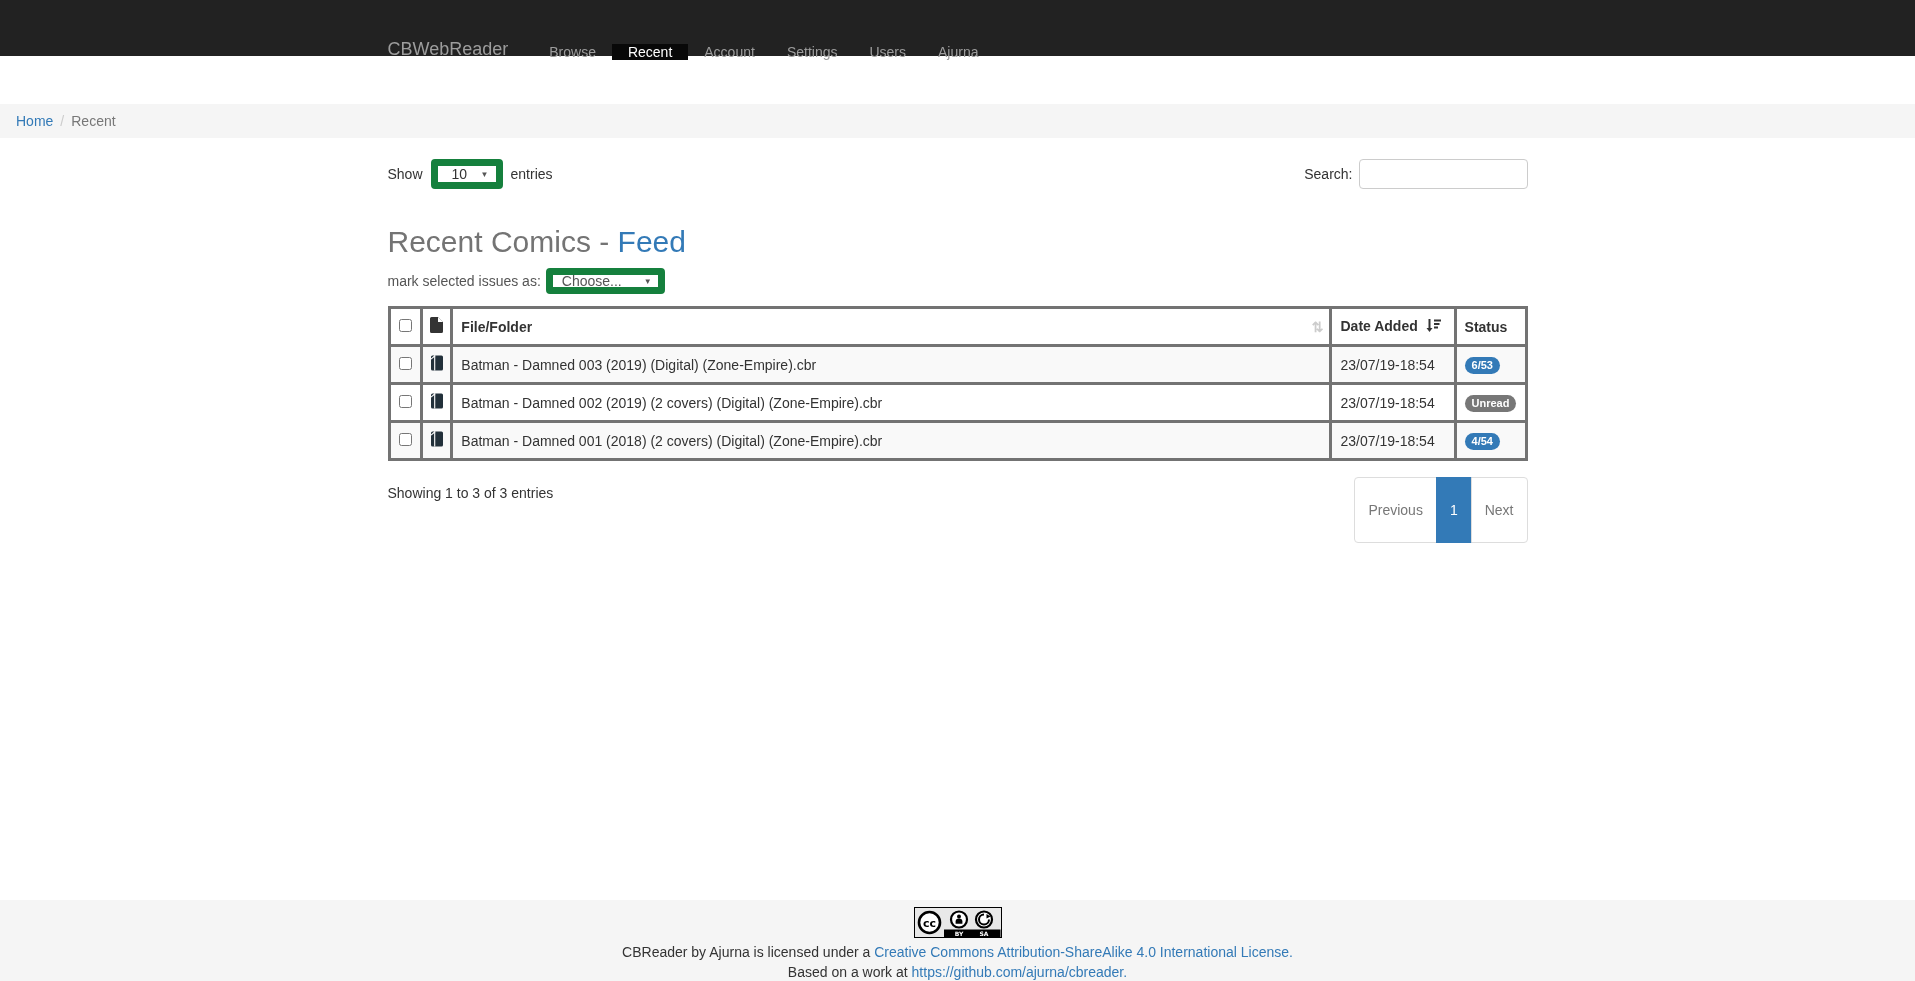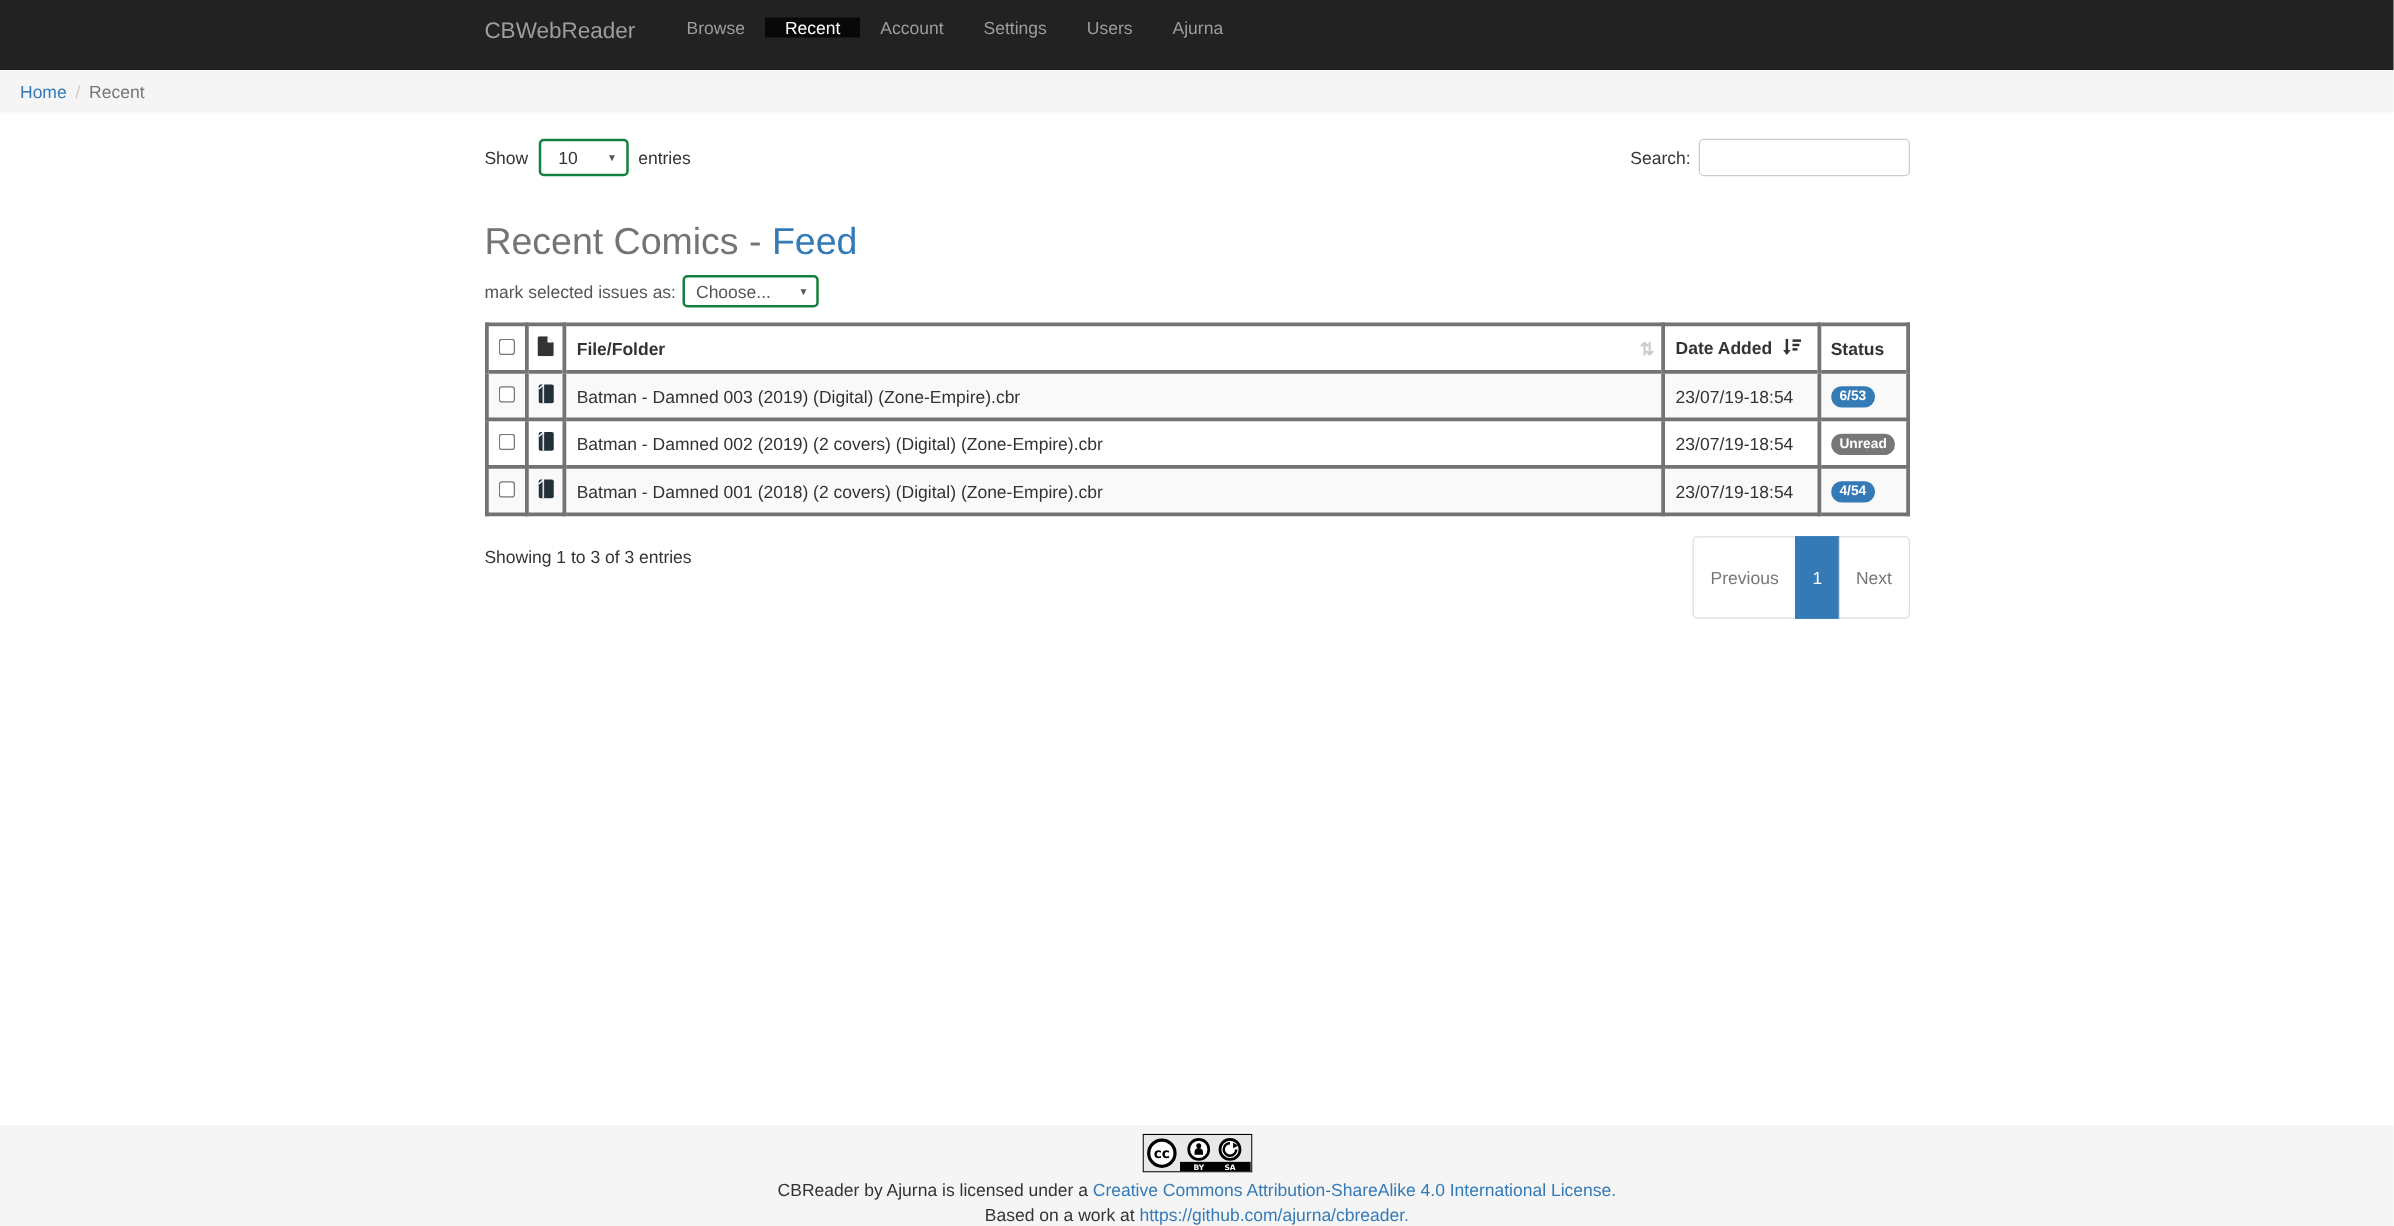--- a/index.html
+++ b/index.html
@@ -2,38 +2,38 @@
 <html><head>
 <meta charset="utf-8">
 <style>
   * { margin:0; padding:0; box-sizing:border-box; }
   html,body { width:1915px; height:981px; background:#fff; font-family:"Liberation Sans", sans-serif; font-size:14px; color:#333; }
   body { display:flex; flex-direction:column; overflow:hidden; }
   a { text-decoration:none; }
 
   
   .navbar { height:56px; background:#222; flex:0 0 auto; }
-  .navbar-inner { width:1140px; margin:14px auto; height:100%; display:flex; align-items:flex-start; }
+  .navbar-inner { width:1140px; margin:4px auto; height:100%; display:flex; align-items:flex-end; }
   .navbar-brand { display:flex; align-items:center; font-size:18px; color:#9d9d9d; padding-right:25px; cursor:pointer; }
   .nav-item { display:flex; align-items:center; padding:0 16px; color:#9d9d9d; font-size:14px; cursor:pointer; }
   .nav-item.v-true { background:#080808; color:#fff; }
 
   
-  .breadcrumb-bar { background:#f5f5f5; padding:9px 16px; font-size:14px; flex:0 0 auto; }
+  .breadcrumb-bar { background:#f5f5f5; padding:9px 16px; font-size:14px; flex:0 0 auto;margin-top:48px; }
   .breadcrumb-home { color:#337ab7; cursor:pointer; }
   .breadcrumb-sep { color:#ccc; padding:0 7px; }
   .breadcrumb-current { color:#777; }
 
   
   .main { flex:1 1 auto; }
   .container { width:1140px; margin:0 auto; }
 
   .dt-controls { display:flex; justify-content:space-between; align-items:center; margin-top:21px; }
   .dt-length { display:flex; align-items:center; color:#333; }
-  .select-box { display:inline-flex; align-items:center; justify-content:space-between; border:2px solid #15803d; border-radius:4px; background:#fff; height:30px; padding:0 7px 0 14px; margin:0 8px; cursor:pointer; }
+  .select-box { display:inline-flex; align-items:center; justify-content:space-between; border:7px solid #15803d; border-radius:4px; background:#fff; height:30px; padding:0 7px 0 14px; margin:0 8px; cursor:pointer; }
   .select-box .arrow { font-size:8px; color:#555; margin-left:12px; }
   .length-select { width:72px; }
   .dt-search { display:flex; align-items:center; }
   .dt-search label { margin-right:6px; color:#333; }
   .search-input { width:169px; height:30px; border:1px solid #ccc; border-radius:4px; padding:0 8px; font-family:"Liberation Sans", sans-serif; font-size:14px; }
 
   .page-heading { margin-top:36px; font-size:30px; font-weight:400; color:#747474; }
   .page-heading a { color:#337ab7; cursor:pointer; }
 
   .mark-row { margin-top:9px; color:#555; display:flex; align-items:center; }

